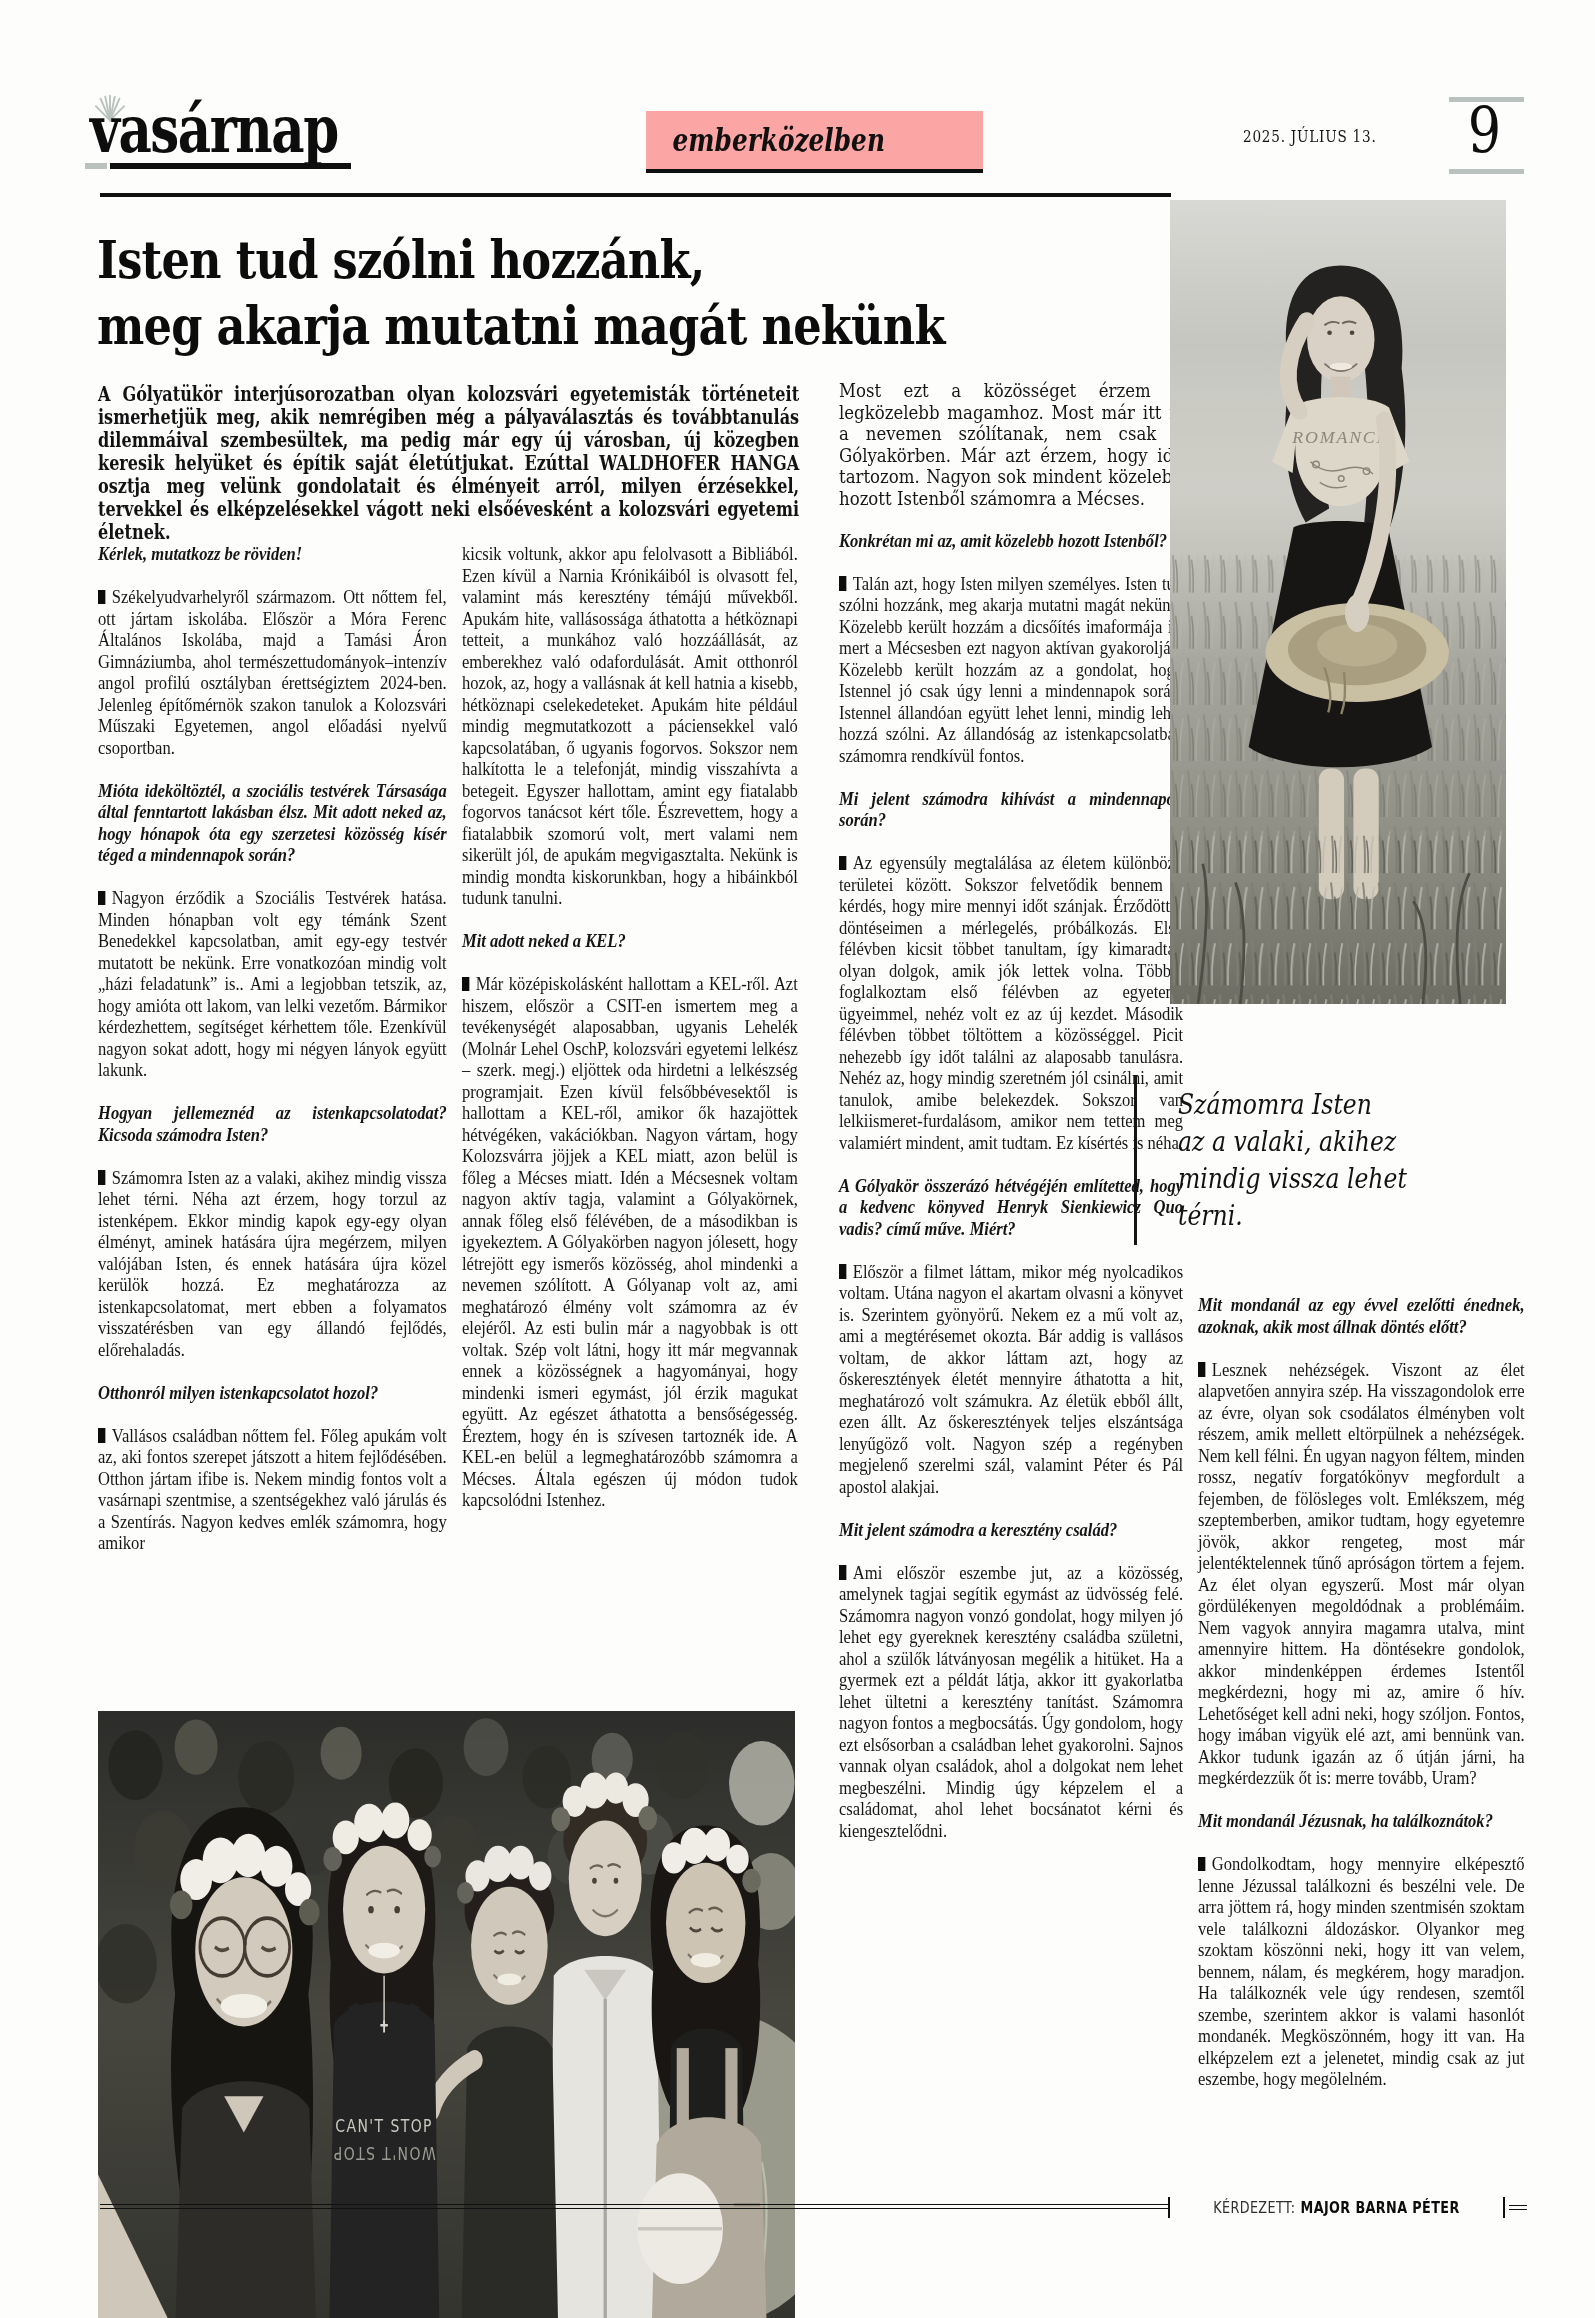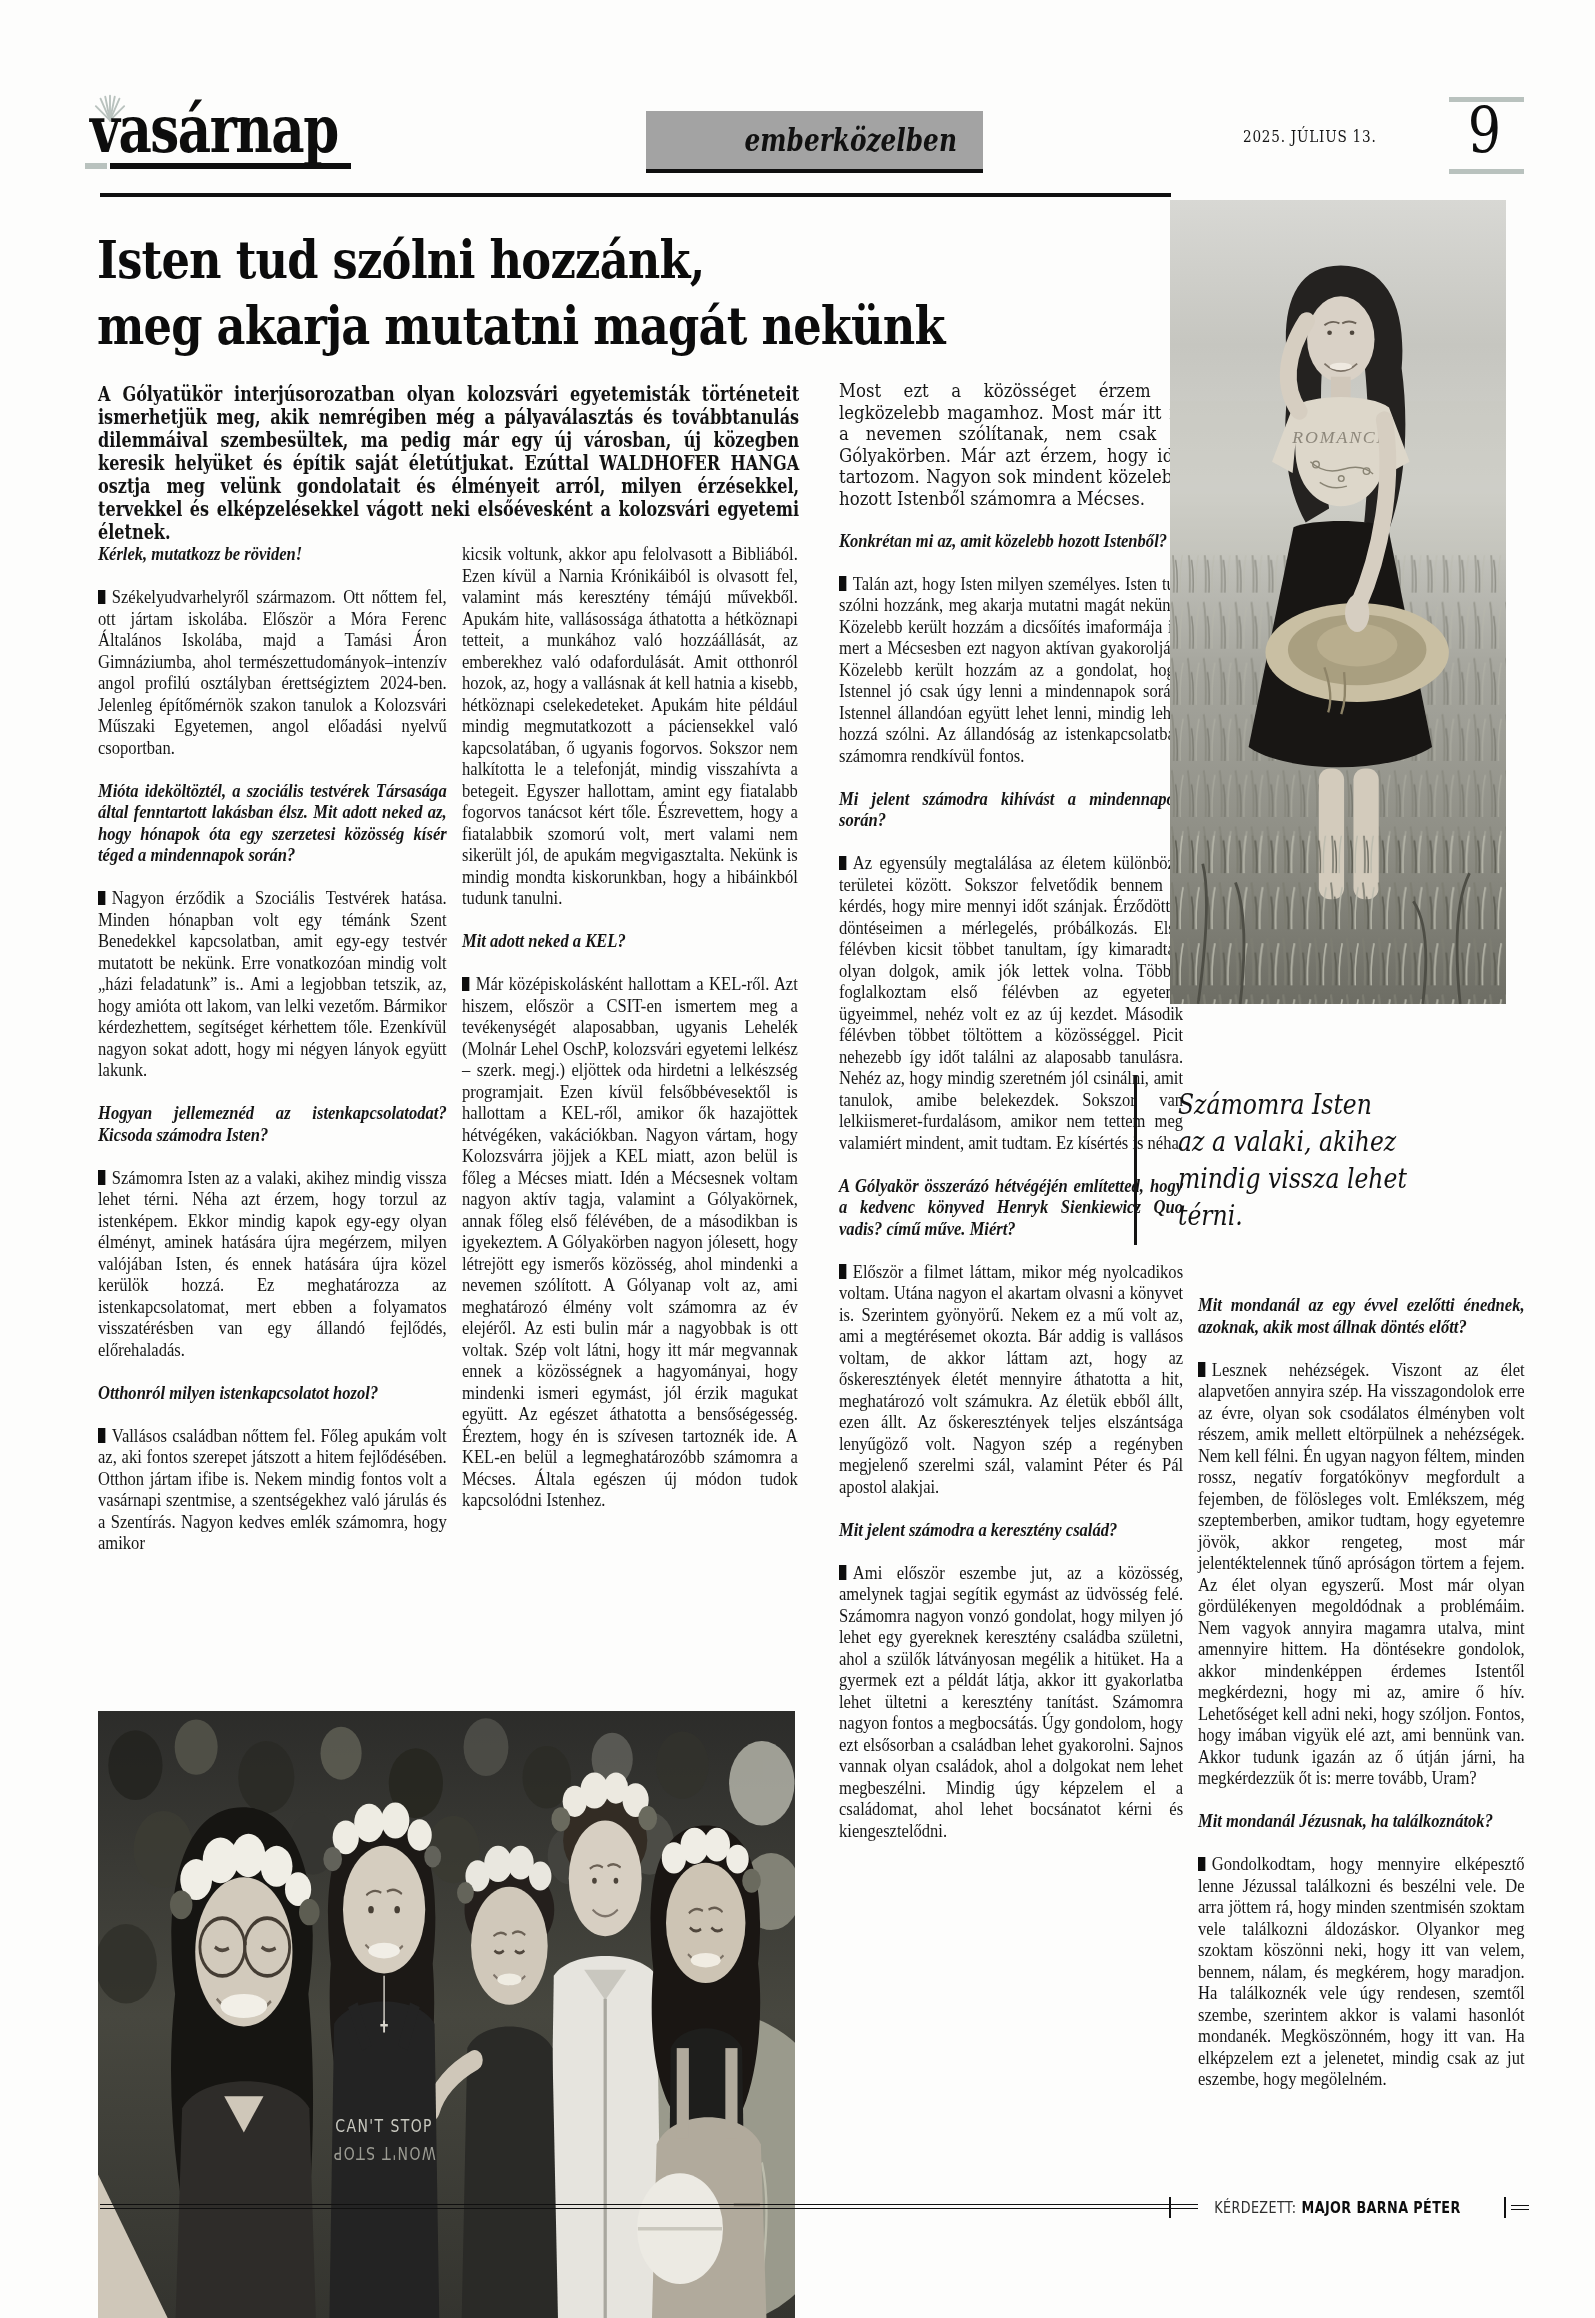--- a/index.html
+++ b/index.html
@@ -13,22 +13,22 @@
   .brand-wrap{left:90px;top:96px;}
   .brand{
     font-family:"DejaVu Serif", serif;font-weight:700;font-size:66px;line-height:1;
     letter-spacing:-1.9px;display:inline-block;transform:scaleX(.78);transform-origin:0 0;
     color:#0d0d0d;
   }
   .brand-underline{left:110px;top:163px;width:241px;height:6px;background:#0f0f0f;}
   .brand-underline-gray{left:85px;top:163px;width:21.5px;height:6px;background:#b9c2be;}
   .sun-icon{left:93px;top:92px;width:34px;height:30px;}
   .section-box{
-    left:646px;top:111px;width:337px;height:58px;background:#a3a3a3;
-    border-bottom:4.7px solid #0f0f0f;display:flex;align-items:center;justify-content:flex-end;
+    left:646px;top:111px;width:337px;height:58px;background:#fca5a5;
+    border-bottom:4.7px solid #0f0f0f;display:flex;align-items:center;justify-content:flex-start;
   }
   .section-label{
     font-family:"DejaVu Serif", serif;font-style:italic;font-weight:700;font-size:31px;
     display:inline-block;transform:scaleX(.8);color:#111;
   }
   .page-date{
     left:1243px;top:127px;width:196px;font-family:"DejaVu Serif", serif;font-size:16px;
     letter-spacing:0.9px;color:#151515;transform:scaleX(.85);transform-origin:0 0;white-space:nowrap;
   }
   .page-number{
@@ -78,22 +78,22 @@
     color:#121212;white-space:pre-line;display:inline-block;transform:scaleX(.84);
     transform-origin:0 0;width:346px;
   }
   .col4{left:1178px;top:1295px;width:327px;margin-left:20px;}
   
   .footer-rule{
     left:100px;top:2204px;width:1122px;height:2.8px;
     border-top:1.4px solid #101010;border-bottom:1.4px solid #101010;box-sizing:content-box;
   }
   .credit{
-    left:1198px;top:2194px;width:302px;height:27px;background:#fdfdfc;
-    display:flex;align-items:center;justify-content:center;
+    left:1168px;top:2194px;width:302px;height:27px;background:#fdfdfc;
+    display:flex;align-items:center;justify-content:flex-start;
   }
   .credit-bar{width:1.9px;height:21.5px;background:#111;flex:0 0 auto;}
   .credit-inner{
     display:flex;align-items:center;transform:scaleX(.78);transform-origin:50% 50%;
     font-family:"DejaVu Sans", sans-serif;font-size:16.4px;white-space:nowrap;padding:0 8.4px;
   }
   .credit-label{color:#2e2e2e;letter-spacing:0.5px;}
   .credit-name{font-weight:800;margin-left:6.5px;color:#0d0d0d;letter-spacing:0.5px;}
   .credit-dash{
     width:18px;height:2.8px;margin-left:4.7px;

